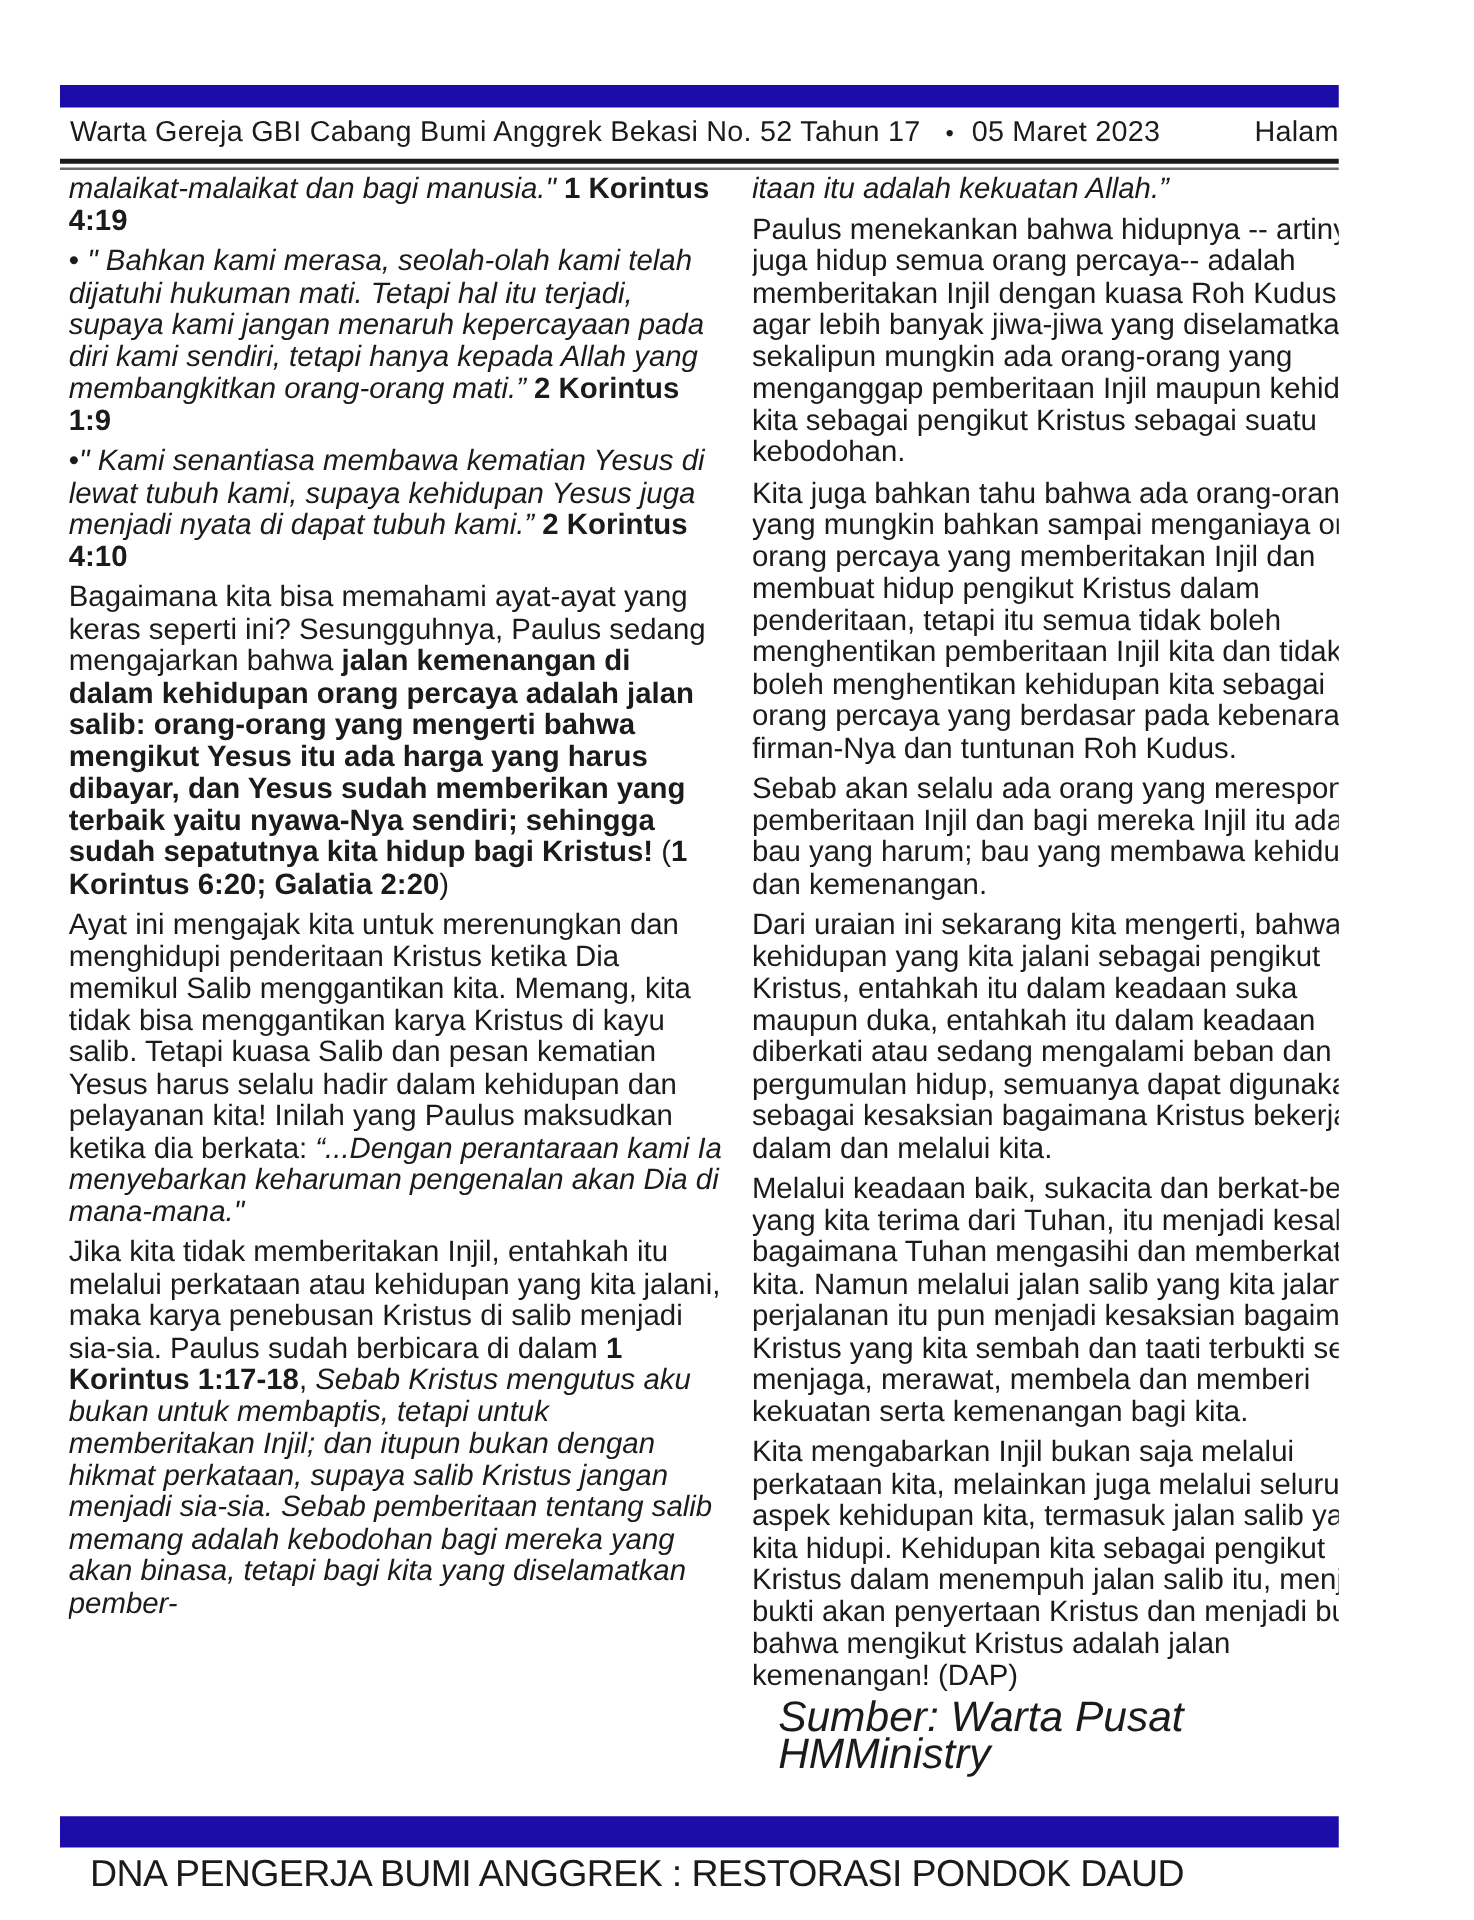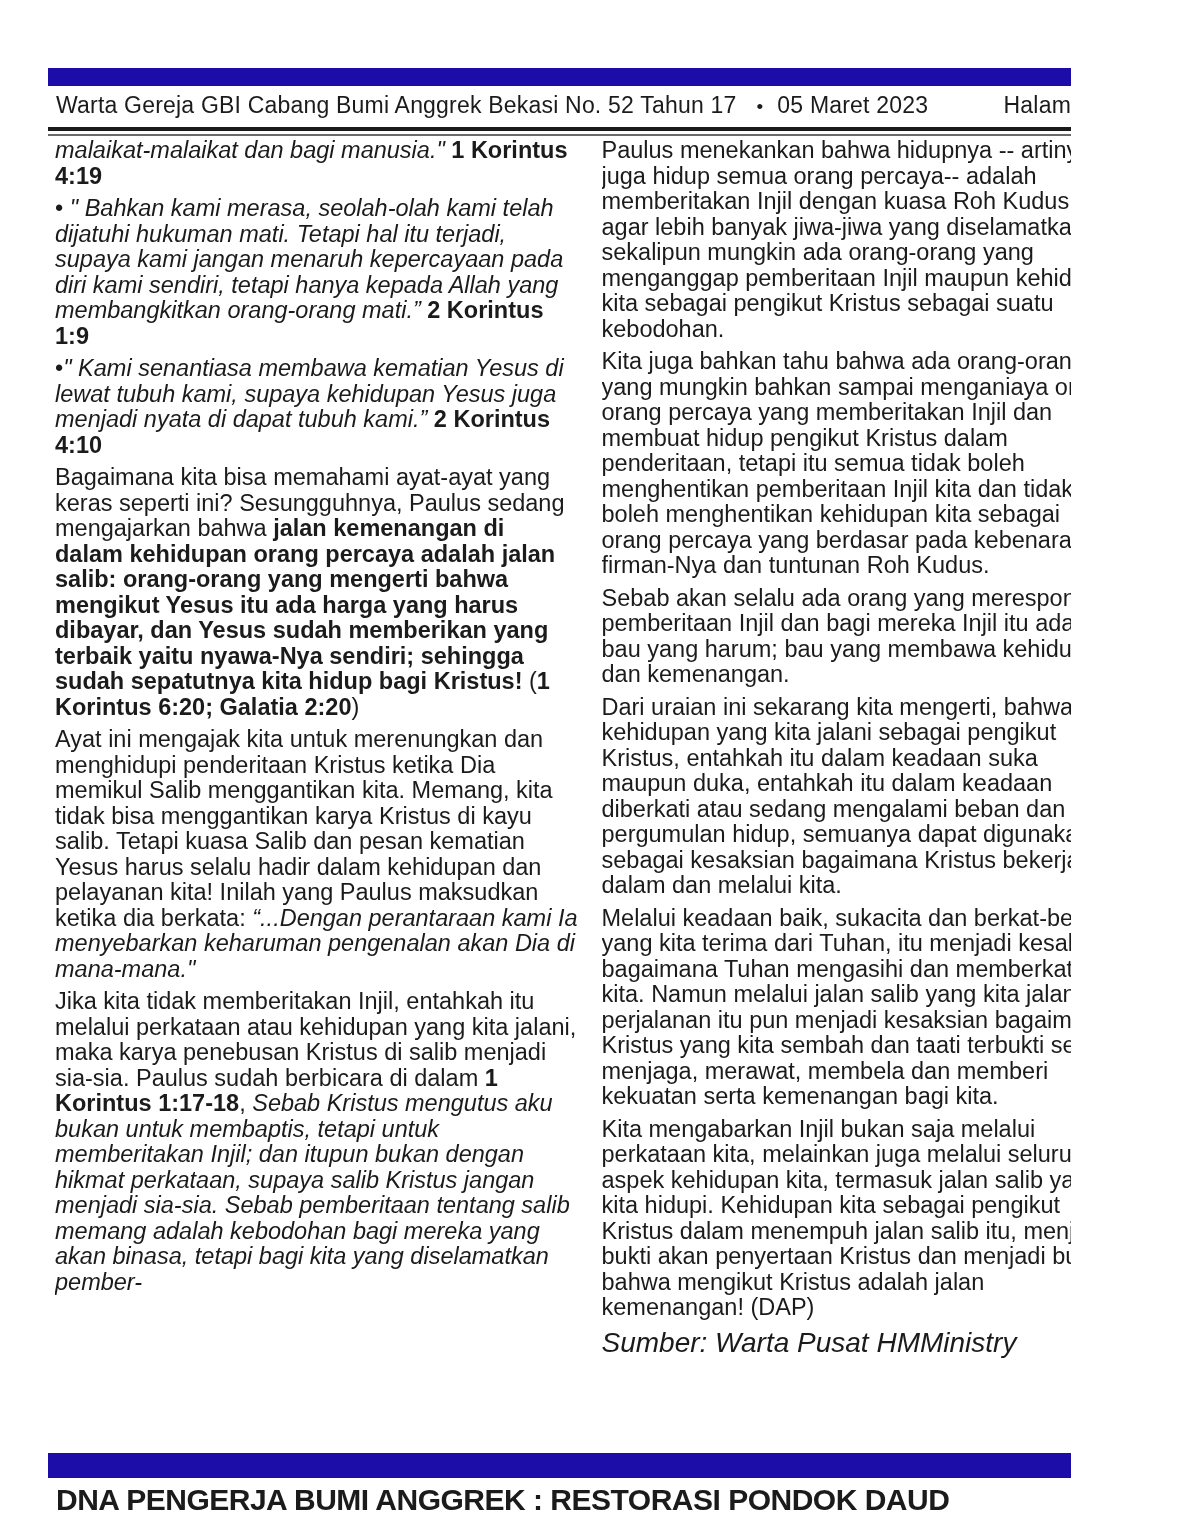--- a/index.html
+++ b/index.html
@@ -38,33 +38,33 @@
     width:1070px; height:1310px;
     display:flex; gap:23px;
     overflow:hidden;
   }
   .col {
     width:524px;
     font-size:23.5px; line-height:25.5px;
     overflow:hidden;
   }
   .para { margin:0 0 7px 0; }
-  .para-big { font-size:28px; line-height:29px; }
+  .para-big { font-size:34px; line-height:29px;margin-left:21px; }
   .s-n { font-style:normal; font-weight:400; }
   .s-i { font-style:italic; }
   .s-b { font-weight:700; }
   .s-bi { font-weight:400; font-style:italic; }
   .footer-bar {
     position:absolute; left:48px; top:1453px;
     width:1077px; height:25px;
     background:var(--bar_blue, #1c0ca8);
   }
   .footer-text {
-    position:absolute; left:56px; top:1483px;
-    font-size:30px; font-weight:700; letter-spacing:-0.5px;
+    position:absolute; left:72px; top:1483px;
+    font-size:30px; font-weight:400; letter-spacing:-0.5px;
     white-space:nowrap;
   }
 </style>
 </head>
 <body>
 
 <div class="page">
 
   <div class="top-bar"></div>
 
@@ -83,20 +83,21 @@
   <div class="columns">
     <div class="col">
         <p class="para"><span class="s-i">malaikat-malaikat dan bagi manusia." </span><span class="s-b">1 Korintus 4:19</span></p>
         <p class="para"><span class="s-n">• </span><span class="s-i">" Bahkan kami merasa</span><span class="s-bi">, seolah-olah kami telah dijatuhi hukuman mati</span><span class="s-i">. Tetapi hal itu terjadi, supaya kami jangan menaruh kepercayaan pada diri kami sendiri, tetapi hanya kepada Allah yang membangkitkan orang-orang mati.” </span><span class="s-b">2 Korintus 1:9</span></p>
         <p class="para"><span class="s-n">•</span><span class="s-i">" Kami senantiasa </span><span class="s-bi">membawa kematian Yesus di lewat tubuh kami</span><span class="s-i">, supaya kehidupan Yesus juga menjadi nyata di dapat tubuh kami.” </span><span class="s-b">2 Korintus 4:10</span></p>
         <p class="para"><span class="s-n">Bagaimana kita bisa memahami ayat-ayat yang keras seperti ini? Sesungguhnya, Paulus sedang mengajarkan bahwa </span><span class="s-b">jalan kemenangan di dalam kehidupan orang percaya adalah jalan salib: orang-orang yang mengerti bahwa mengikut Yesus itu ada harga yang harus dibayar, dan Yesus sudah memberikan yang terbaik yaitu nyawa-Nya sendiri; sehingga sudah sepatutnya kita hidup bagi Kristus!</span><span class="s-n"> (</span><span class="s-b">1 Korintus 6:20; Galatia 2:20</span><span class="s-n">)</span></p>
         <p class="para"><span class="s-n">Ayat ini mengajak kita untuk merenungkan dan menghidupi penderitaan Kristus ketika Dia memikul Salib menggantikan kita. Memang, kita tidak bisa menggantikan karya Kristus di kayu salib. Tetapi kuasa Salib dan pesan kematian Yesus harus selalu hadir dalam kehidupan dan pelayanan kita! Inilah yang Paulus maksudkan ketika dia berkata: </span><span class="s-i">“...Dengan perantaraan kami Ia menyebarkan keharuman pengenalan akan Dia di mana-mana."</span></p>
         <p class="para"><span class="s-n">Jika kita tidak memberitakan Injil, entahkah itu melalui perkataan atau kehidupan yang kita jalani, maka karya penebusan Kristus di salib menjadi sia-sia. Paulus sudah berbicara di dalam </span><span class="s-b">1 Korintus 1:17-18</span><span class="s-n">, </span><span class="s-i">Sebab Kristus mengutus aku bukan untuk membaptis, tetapi untuk memberitakan Injil; dan itupun bukan dengan hikmat perkataan, supaya salib Kristus jangan menjadi sia-sia. Sebab pemberitaan tentang salib memang adalah kebodohan bagi mereka yang akan binasa, tetapi bagi kita yang diselamatkan pember-</span></p>
       </div>
     <div class="col">
+        <p class="para"><span class="s-i">itaan itu adalah kekuatan Allah.”</span></p>
         <p class="para"><span class="s-n">Paulus menekankan bahwa hidupnya -- artinya juga hidup semua orang percaya-- adalah memberitakan Injil dengan kuasa Roh Kudus, agar lebih banyak jiwa-jiwa yang diselamatkan, sekalipun mungkin ada orang-orang yang menganggap pemberitaan Injil maupun kehidupan kita sebagai pengikut Kristus sebagai suatu kebodohan.</span></p>
         <p class="para"><span class="s-n">Kita juga bahkan tahu bahwa ada orang-orang yang mungkin bahkan sampai menganiaya orang-orang percaya yang memberitakan Injil dan membuat hidup pengikut Kristus dalam penderitaan, tetapi itu semua tidak boleh menghentikan pemberitaan Injil kita dan tidak boleh menghentikan kehidupan kita sebagai orang percaya yang berdasar pada kebenaran firman-Nya dan tuntunan Roh Kudus.</span></p>
         <p class="para"><span class="s-n">Sebab akan selalu ada orang yang meresponi pemberitaan Injil dan bagi mereka Injil itu adalah bau yang harum; bau yang membawa kehidupan dan kemenangan.</span></p>
         <p class="para"><span class="s-n">Dari uraian ini sekarang kita mengerti, bahwa kehidupan yang kita jalani sebagai pengikut Kristus, entahkah itu dalam keadaan suka maupun duka, entahkah itu dalam keadaan diberkati atau sedang mengalami beban dan pergumulan hidup, semuanya dapat digunakan sebagai kesaksian bagaimana Kristus bekerja di dalam dan melalui kita.</span></p>
         <p class="para"><span class="s-n">Melalui keadaan baik, sukacita dan berkat-berkat yang kita terima dari Tuhan, itu menjadi kesaksian bagaimana Tuhan mengasihi dan memberkati kita. Namun melalui jalan salib yang kita jalani, perjalanan itu pun menjadi kesaksian bagaimana Kristus yang kita sembah dan taati terbukti setia menjaga, merawat, membela dan memberi kekuatan serta kemenangan bagi kita.</span></p>
         <p class="para"><span class="s-n">Kita mengabarkan Injil bukan saja melalui perkataan kita, melainkan juga melalui seluruh aspek kehidupan kita, termasuk jalan salib yang kita hidupi. Kehidupan kita sebagai pengikut Kristus dalam menempuh jalan salib itu, menjadi bukti akan penyertaan Kristus dan menjadi bukti bahwa mengikut Kristus adalah jalan kemenangan! (DAP)</span></p>
         <p class="para para-big"><span class="s-bi">Sumber: Warta Pusat HMMinistry</span></p>
       </div>
   </div>
 

